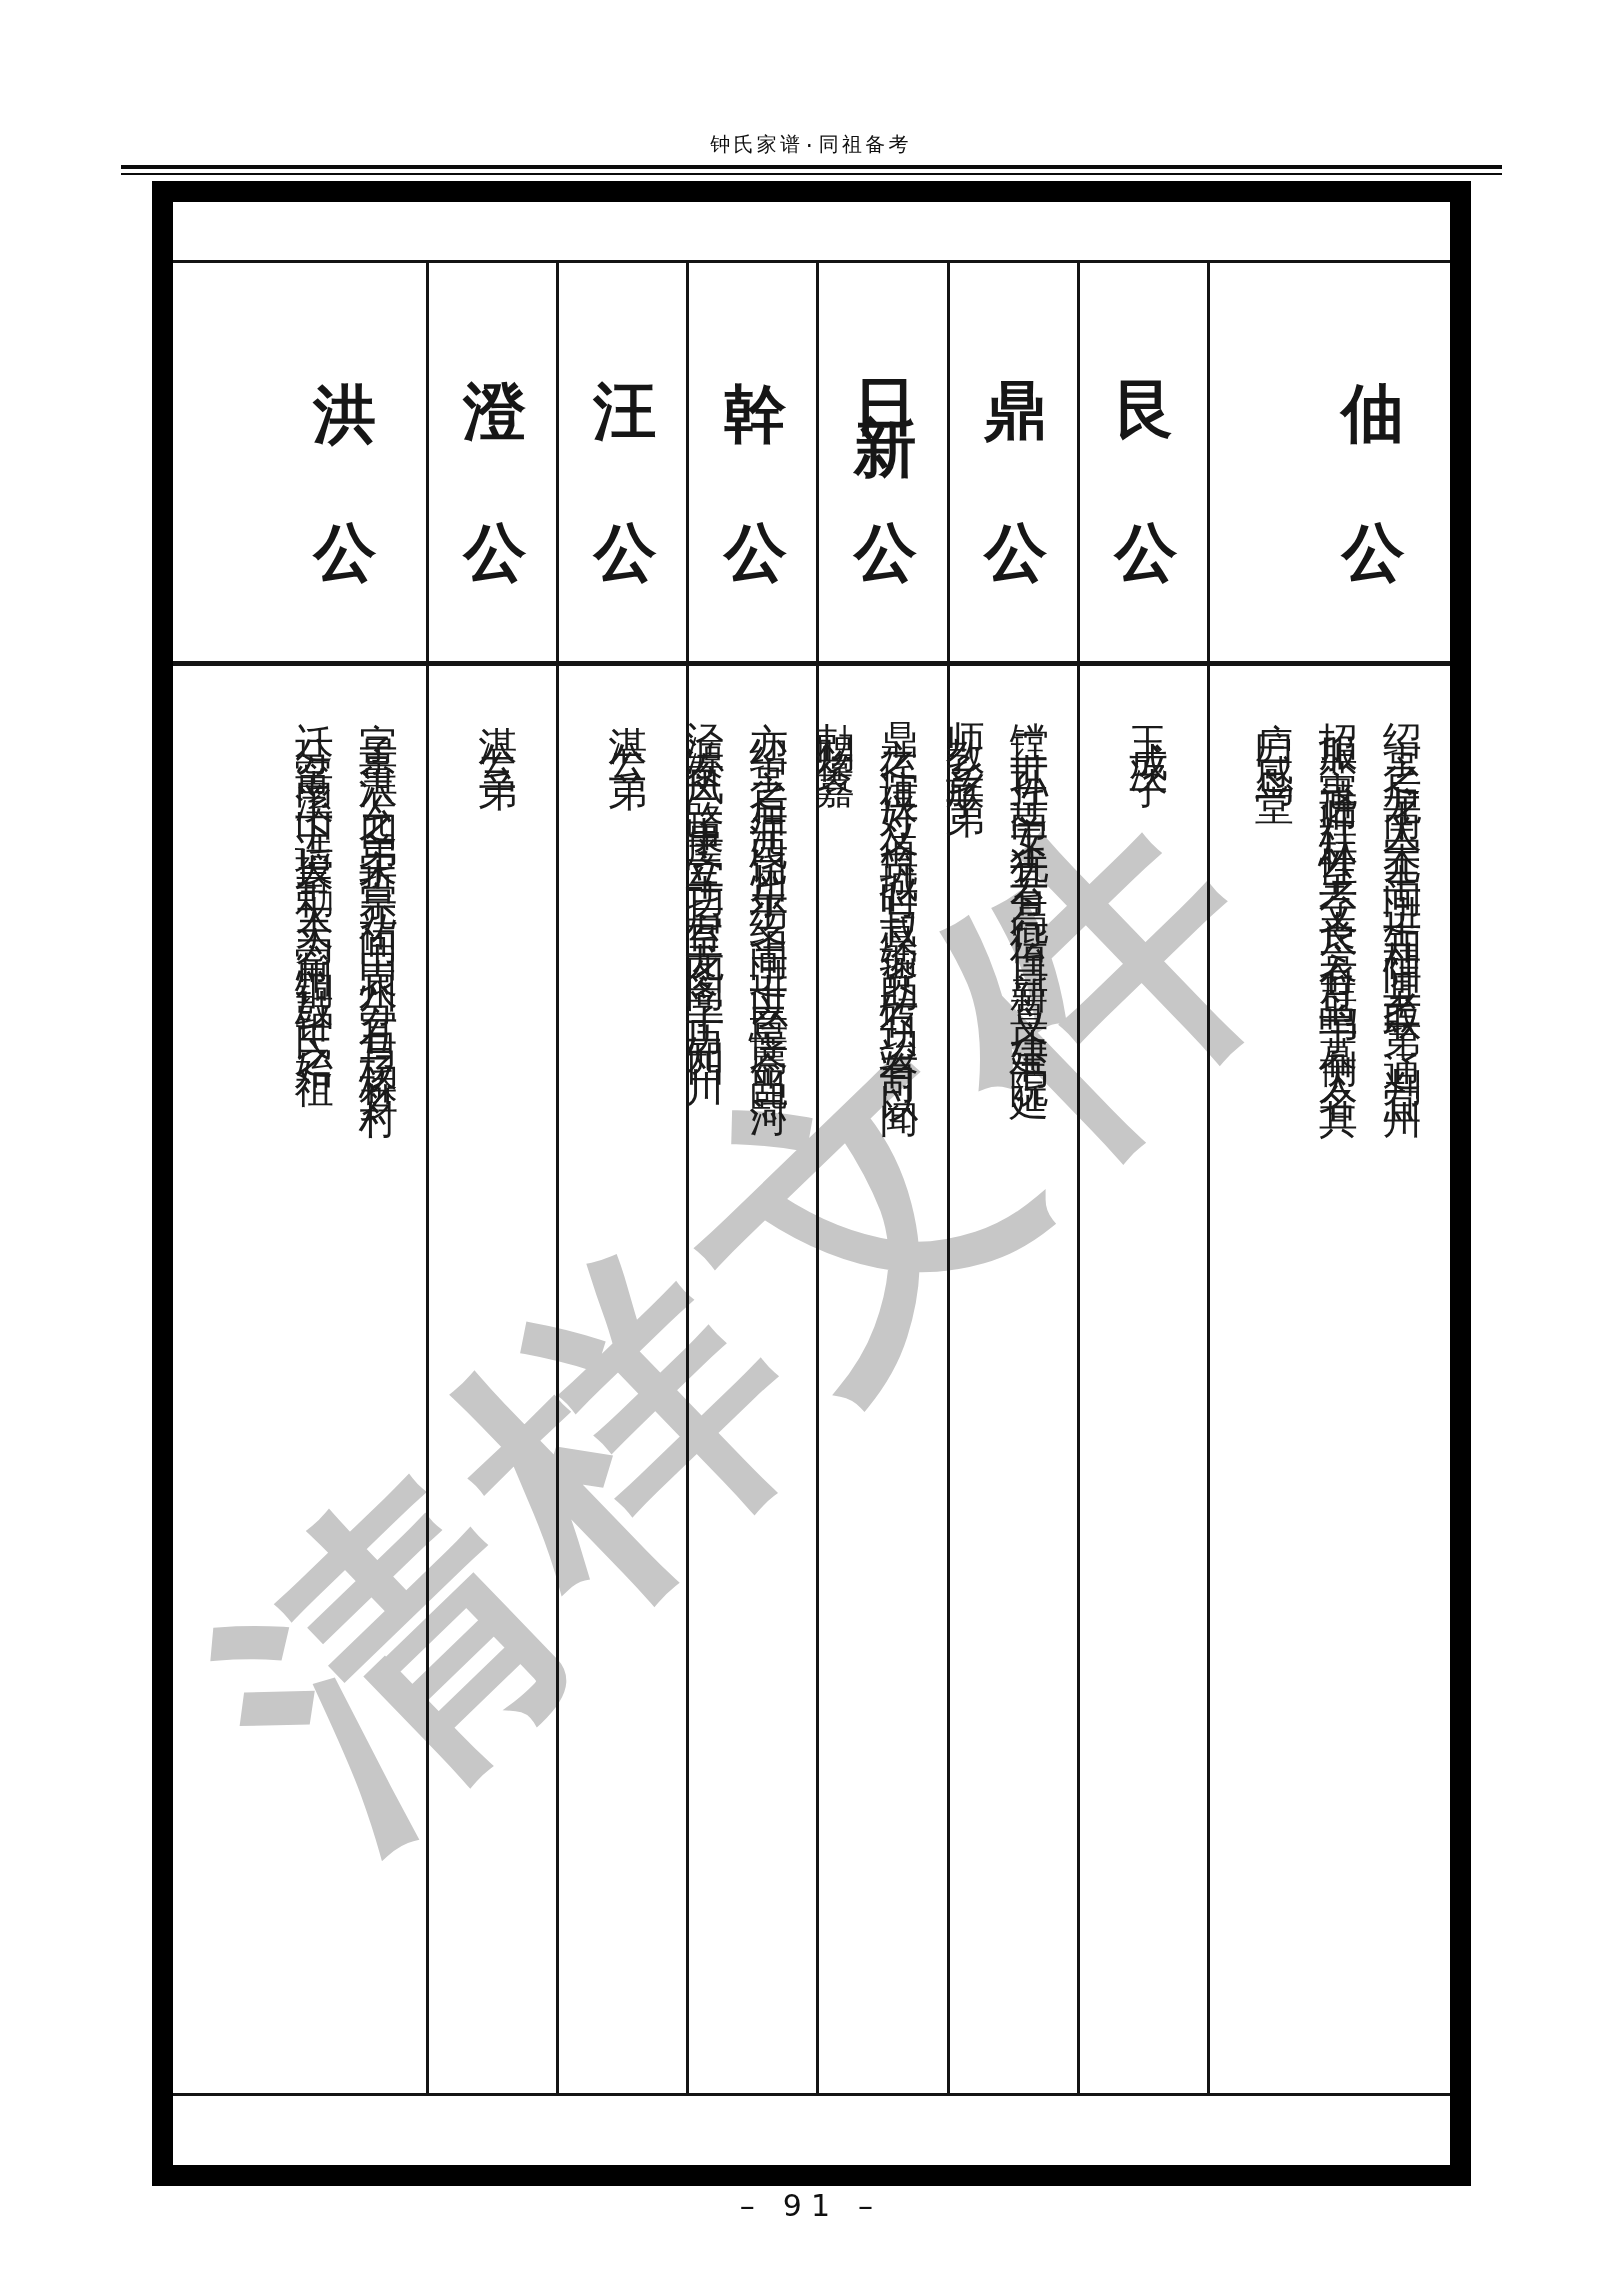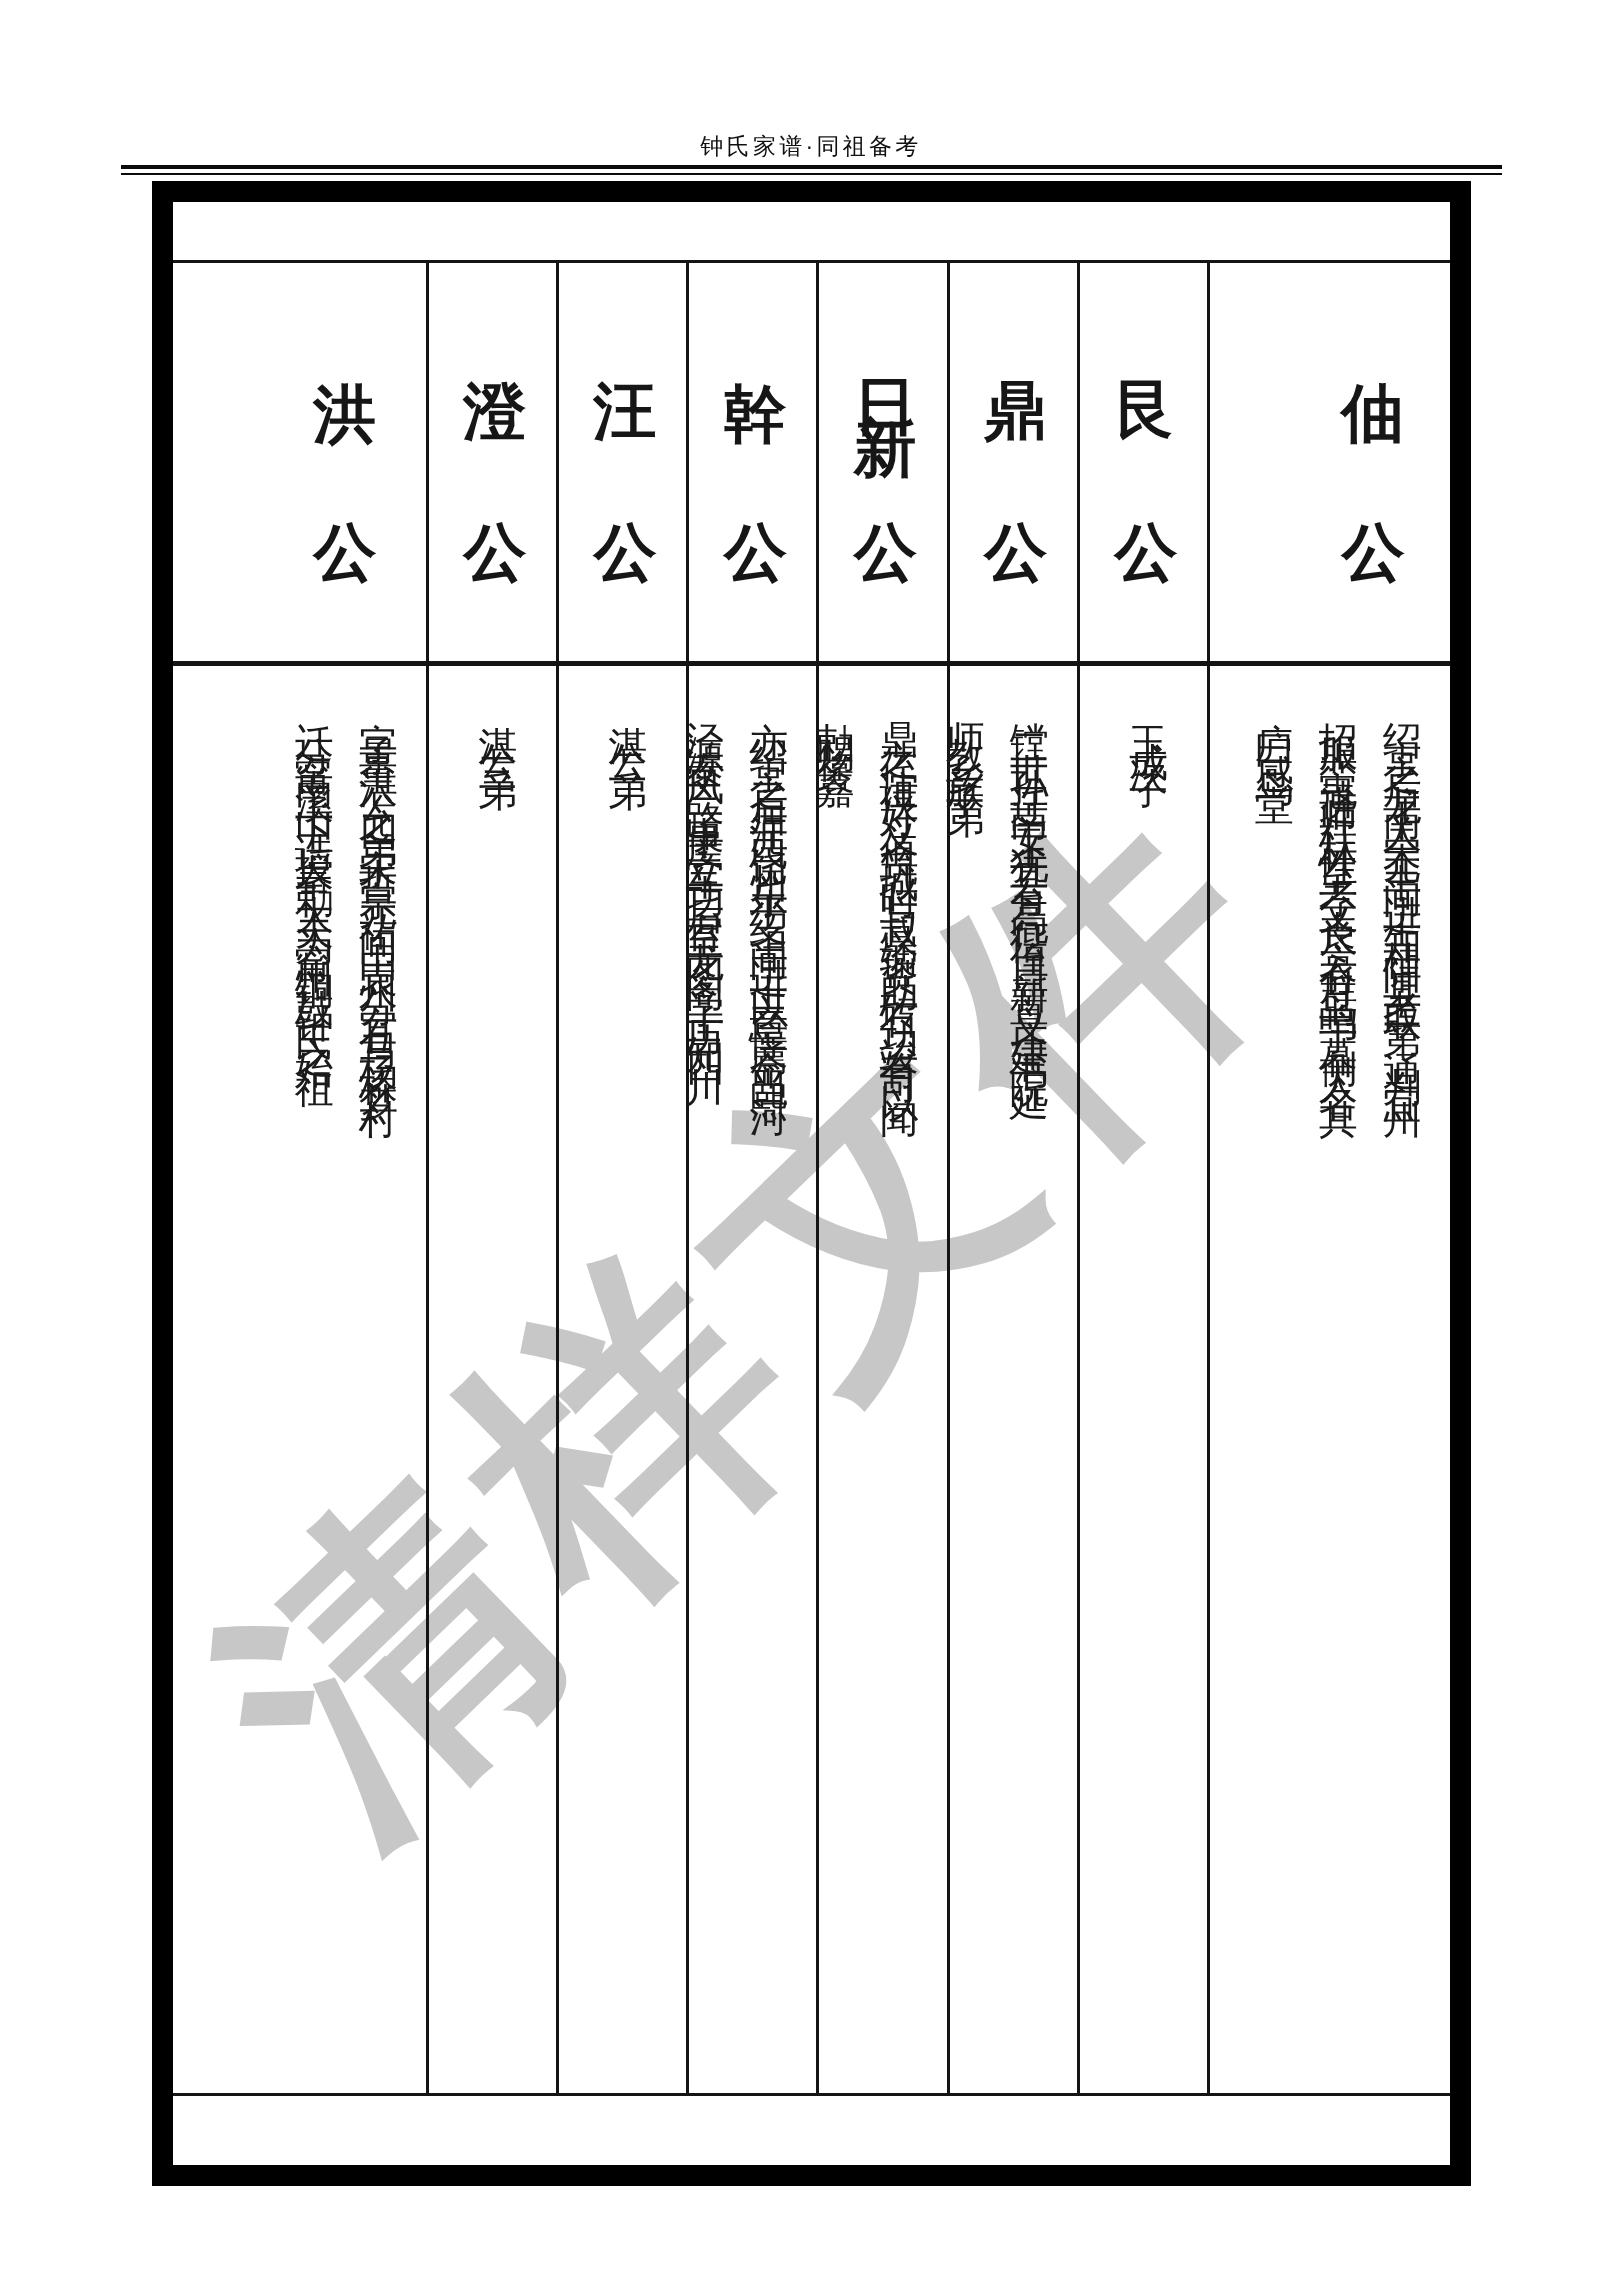--- a/index.html
+++ b/index.html
@@ -4,22 +4,22 @@
 <style>
   html,body { margin:0; padding:0; background:#ffffff; }
   .sheet {
     position:relative; width:1622px; height:2295px; background:#ffffff;
     overflow:hidden; font-family:"DejaVu Sans", sans-serif; color:#141414;
   }
 
   
   .page-title {
     position:absolute; top:131px; left:0; width:100%;
-    text-align:center; font-family:Liberation Sans, sans-serif;
-    font-size:23px; letter-spacing:3.3px; color:#101010;
+    text-align:center; font-family:Liberation Mono, monospace;
+    font-size:20px; letter-spacing:3.3px; color:#101010;
   }
   .double-rule { position:absolute; left:121px; width:1381px; top:165px; height:10.5px; }
   .double-rule .thick { position:absolute; top:0; left:0; right:0; height:3.9px; background:#0b0b0b; }
   .double-rule .thin  { position:absolute; top:7.9px; left:0; right:0; height:2px; background:#0b0b0b; }
 
   
   .frame {
     position:absolute; left:152px; top:181px; width:1319px; height:2005px;
     border:21.6px solid #000; box-sizing:border-box; background:transparent;
   }
@@ -196,15 +196,16 @@
           <div class="bdy">
             <div class="vtext">
               <div class="vline">字景量湛公之四弟宋哲宗元祐间由袁州分宜石马杨桥梦村</div>
               <div class="vline">迁分甯南溪山下诰授奉勅大夫为甯州铜鼓钟氏之始祖</div>
             </div>
           </div>
         </div>
       </div>
   </div>
 
+  <div class="page-number">– 91 –</div>
 
 </div>
 
 
 </body></html>

